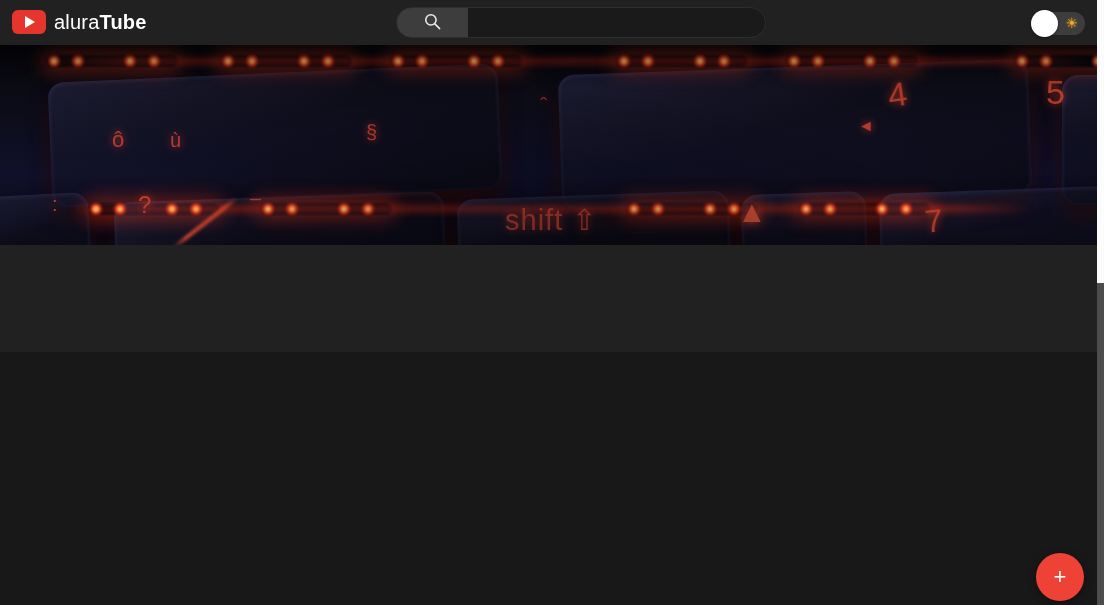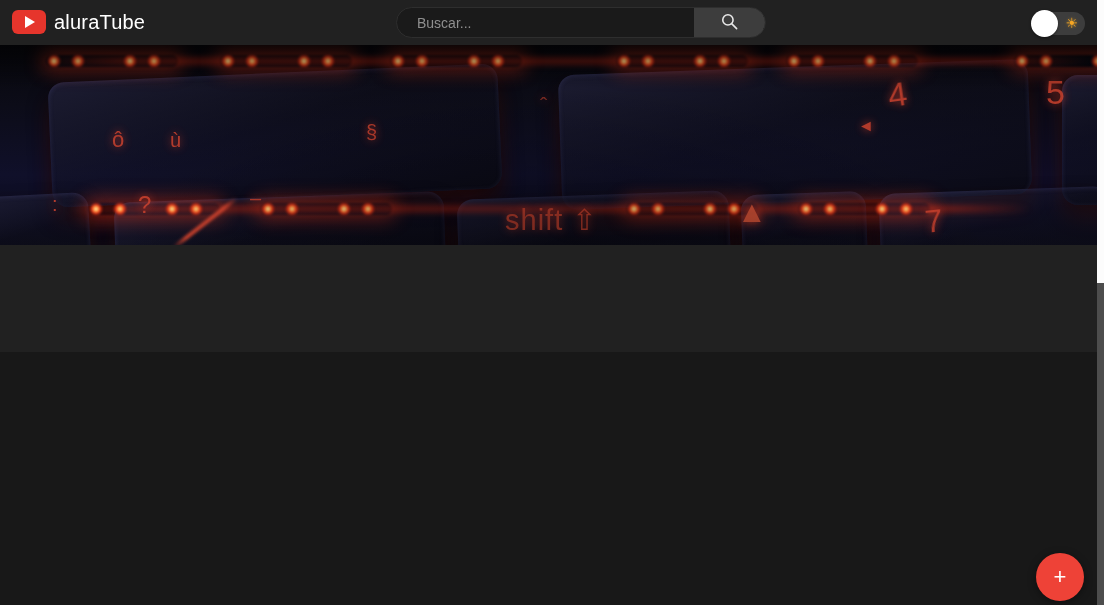--- a/index.html
+++ b/index.html
@@ -7,21 +7,21 @@
               font-family:"Liberation Sans", sans-serif; }
   #app { position:relative; width:1104px; height:605px; overflow:hidden; background:#181818; }
 
   
   .header { position:absolute; left:0; top:0; width:1104px; height:45px; background:#212121; z-index:5; }
   .logo { position:absolute; left:12px; top:10px; display:flex; align-items:center; gap:8px; cursor:pointer; }
   .logo-badge { width:34px; height:24px; background:#e6352c; border-radius:6px;
                 display:flex; align-items:center; justify-content:center; }
   .logo-play { width:0; height:0; border-left:10px solid #fff; border-top:6px solid transparent; border-bottom:6px solid transparent; margin-left:2px; }
   .logo-text { color:#fff; font-size:20px; letter-spacing:.2px; }
-  .logo-text .bold { font-weight:400; }
+  .logo-text .bold { font-weight:700; }
 
   .search { position:absolute; left:396px; top:7px; width:370px; height:31px; border-radius:16px;
             overflow:hidden; display:flex; background:#1a1a1a; border:1px solid #2e2e2e; }
   .search input { flex:1; background:transparent; border:none; outline:none; color:#ddd;
                   font-size:14px; padding:0 0 0 20px; font-family:"Liberation Sans", sans-serif; }
   .search input::placeholder { color:#8f8f8f; }
   .search-btn { width:71px; background:#3d3d3d; border:none; display:flex; align-items:center;
                 justify-content:center; cursor:pointer; }
 
   .toggle { position:absolute; left:1032px; top:12px; width:53px; height:23px; border-radius:12px;
@@ -80,21 +80,20 @@
 <div id="app">
 
   <div class="header">
     <div class="logo">
       <span class="logo-badge">
           <span class="logo-play"></span>
         </span>
       <span class="logo-text"><span>alura</span><span class="bold">Tube</span></span>
     </div>
     <div class="search">
-      <input type="text" placeholder="Buscar..." style="">
       <button class="search-btn">
         <span>
           <svg width="19" height="19" viewBox="0 0 24 24" fill="none">
             <circle cx="10" cy="10" r="6.5" stroke="#e8e8e8" stroke-width="2"></circle>
             <line x1="15" y1="15" x2="21" y2="21" stroke="#e8e8e8" stroke-width="2" stroke-linecap="round"></line>
           </svg>
         </span>
       </button>
     </div>
     <div class="toggle">

